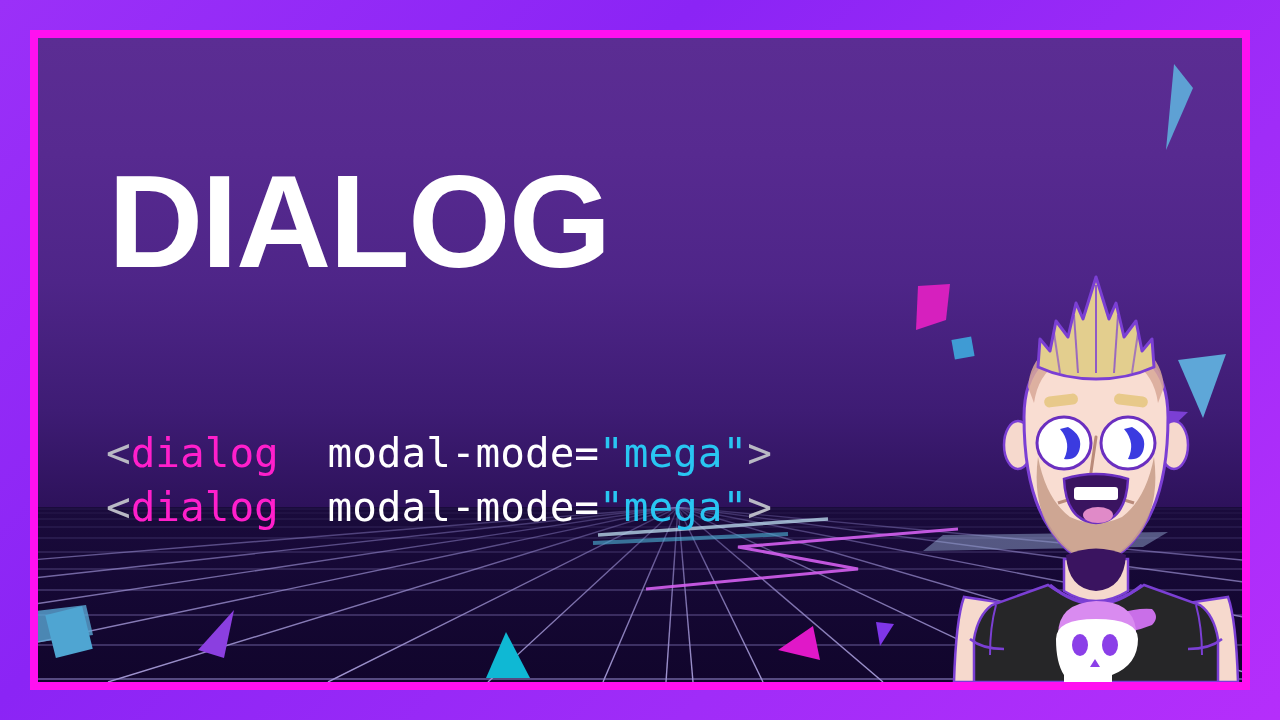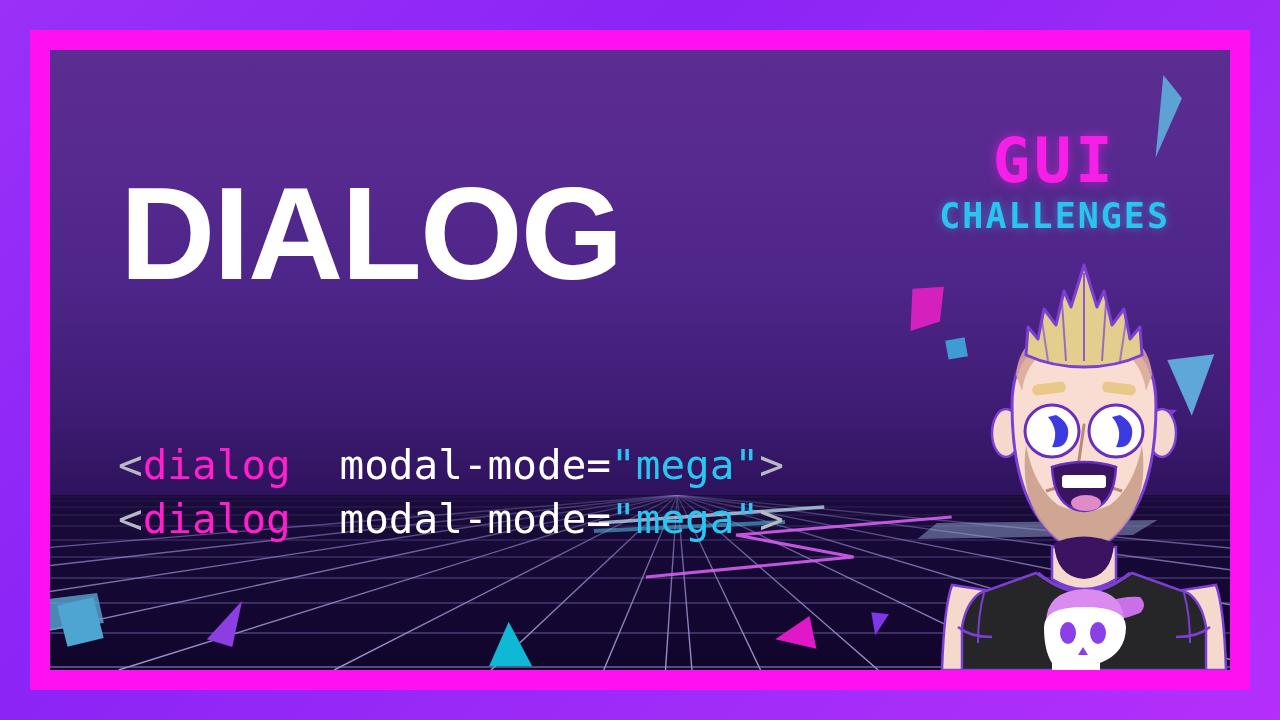--- a/index.html
+++ b/index.html
@@ -15,21 +15,21 @@
     position:relative; width:1280px; height:720px;
     background:linear-gradient(135deg,#9B30F8 0%,#8B24F5 35%,#A02CF8 70%,#B52EFB 100%);
     overflow:hidden;
   }
 
   
   #magenta-frame {
     position:absolute; left:30px; top:30px;
     width:1220px; height:660px;
     background:#FF10F0;
-    padding:20px;
+    padding:8px;
   }
 
   
   #stage {
     position:relative; width:100%; height:100%;
     overflow:hidden;
     background:linear-gradient(to bottom,
        #5B2D93 0%,
        #572A90 18%,
        #4E2588 38%,
@@ -200,24 +200,20 @@
         </svg>
       </div>
 
       <div id="title">DIALOG</div>
 
       <div id="code-block">
         <span class="code-line"><span class="tok-bracket">&lt;</span><span class="tok-tag">dialog</span><span class="tok-attr"> </span><span class="tok-attr">modal-mode</span><span class="tok-eq">=</span><span class="tok-quote">"</span><span class="tok-str">mega</span><span class="tok-quote">"</span><span class="tok-bracket">&gt;</span></span>
         <span class="code-line"><span class="tok-bracket">&lt;</span><span class="tok-tag">dialog</span><span class="tok-attr"> </span><span class="tok-attr">modal-mode</span><span class="tok-eq">=</span><span class="tok-quote">"</span><span class="tok-str">mega</span><span class="tok-quote">"</span><span class="tok-bracket">&gt;</span></span>
       </div>
 
-      <div id="logo">
-        <span id="logo-gui">GUI</span>
-        <span id="logo-challenges">CHALLENGES</span>
-      </div>
 
       <div id="avatar">
         <svg viewBox="0 0 300 415">
           <defs>
             <clipPath id="mouthClip">
               <path d="M120,288 Q150,275 180,288 Q178,322 150,324 Q122,322 120,288 Z"></path>
             </clipPath>
           </defs>
 
           <g>

